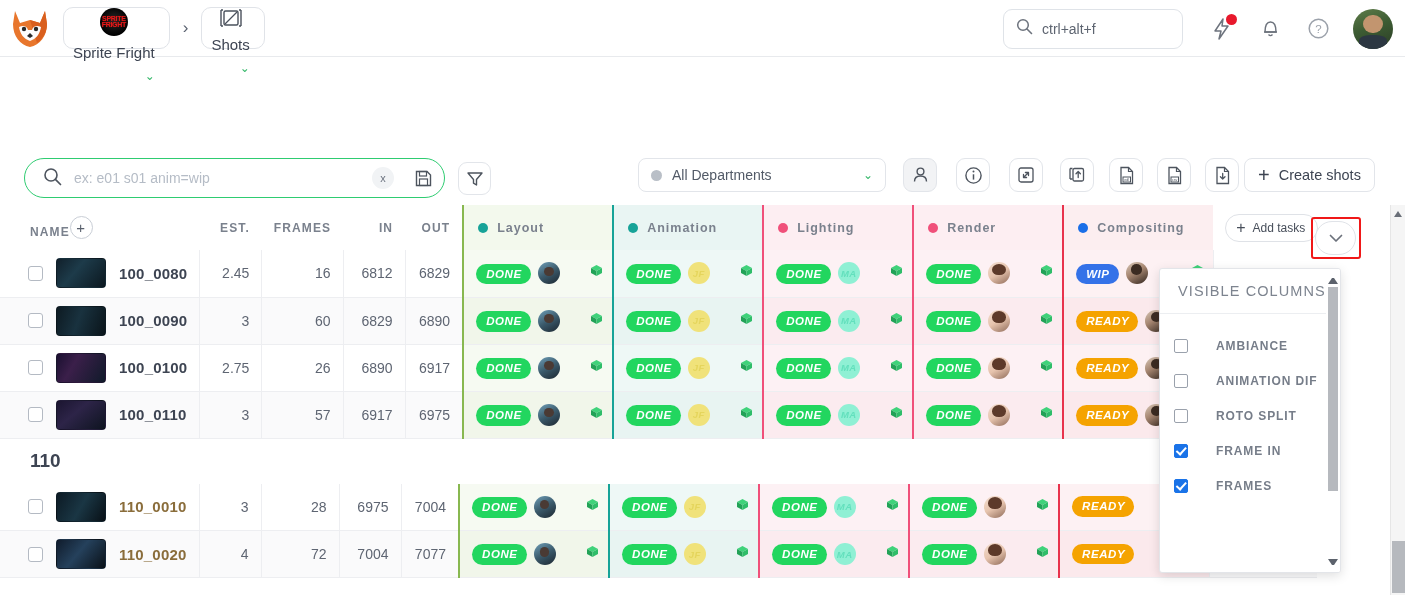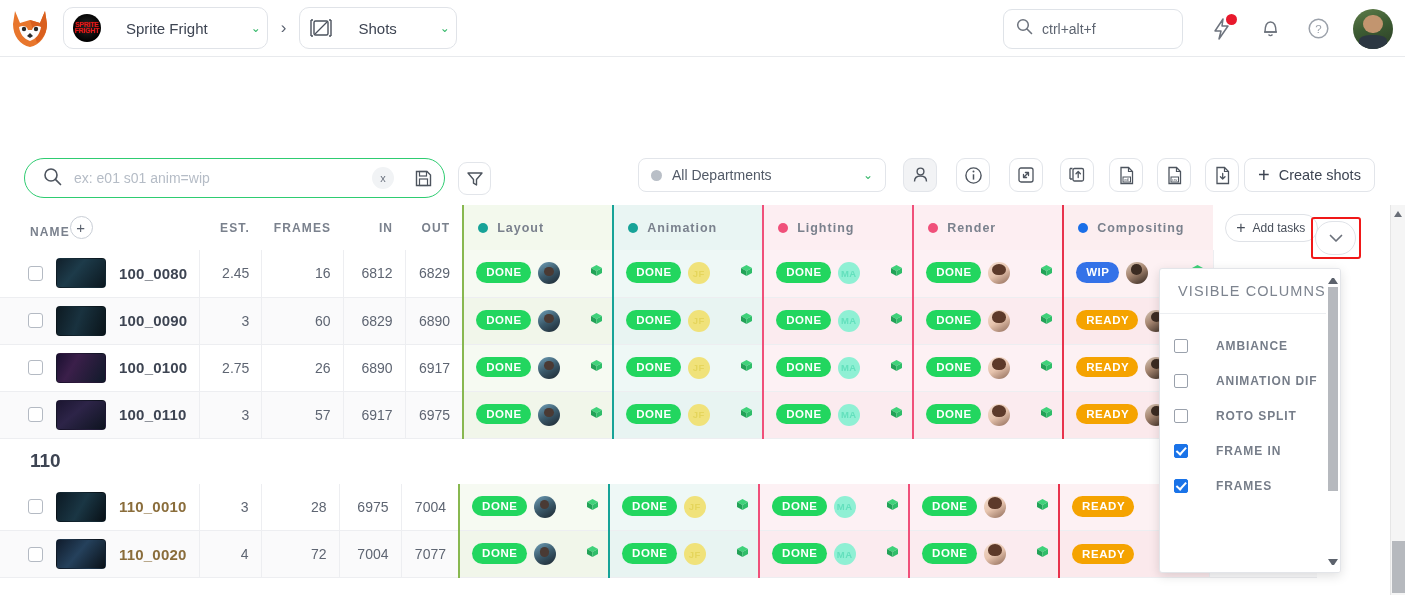--- a/index.html
+++ b/index.html
@@ -20,21 +20,21 @@
   }
   .logo {
     width: 46px; height: 44px; margin-left: 7px; margin-right: 10px;
     position: relative; flex: none;
   }
   .logo svg { display:block; }
 
   .pill {
     height: 42px; border: 1px solid #e0e3e8; border-radius: 10px;
     display: flex; align-items: center; background: #fff;
-    padding: 0 6px 0 9px; gap: 25px;
+    padding: 0 14px 0 9px; gap: 8px; flex-direction: column;
   }
   .proj-thumb {
     width: 28px; height: 28px; border-radius: 50%;
     background: radial-gradient(circle at 50% 45%, #2a2a2a 0%, #000 70%);
     position: relative; overflow: hidden; flex: none;
   }
   .proj-thumb .pt-txt {
     position:absolute; inset:0; display:flex; align-items:center; justify-content:center;
     color:#e21b1b; font-size:7px; font-weight:bold; line-height:6px; text-align:center;
     letter-spacing:-0.3px; text-shadow:0 0 1px #900;
@@ -162,21 +162,21 @@
     background:#fff; flex:none;
   }
   .thumb {
     width:50px; height:30px; border-radius:4px; flex:none; position:relative; overflow:hidden;
     border:1px solid rgba(0,0,0,.15);
   }
   .shotname { font-size:15px; font-weight:bold; color:#3d4452; letter-spacing:.2px; }
   .shotname.gold { color:#8a6d3b; }
 
   td.taskcell { padding:0 10px 0 12px; position:relative; border-right:1px solid #edeef1; }
-  .taskinner { display:flex; align-items:flex-start; gap:7px; }
+  .taskinner { display:flex; align-items:flex-end; gap:7px;font-style:italic; }
   .badge {
     border-radius:11px; padding:4px 9px 4px 10px; font-size:11.5px; font-weight:bold;
     color:#fff; letter-spacing:.6px; line-height:1.1; flex:none;
   }
   .b-done  { background:#22d65f; }
   .b-wip   { background:#3472e8; }
   .b-ready { background:#f5a300; }
   .av {
     width:22px; height:22px; border-radius:50%; flex:none; overflow:hidden; position:relative;
     font-size:9.5px; font-weight:bold; color:#fff;

